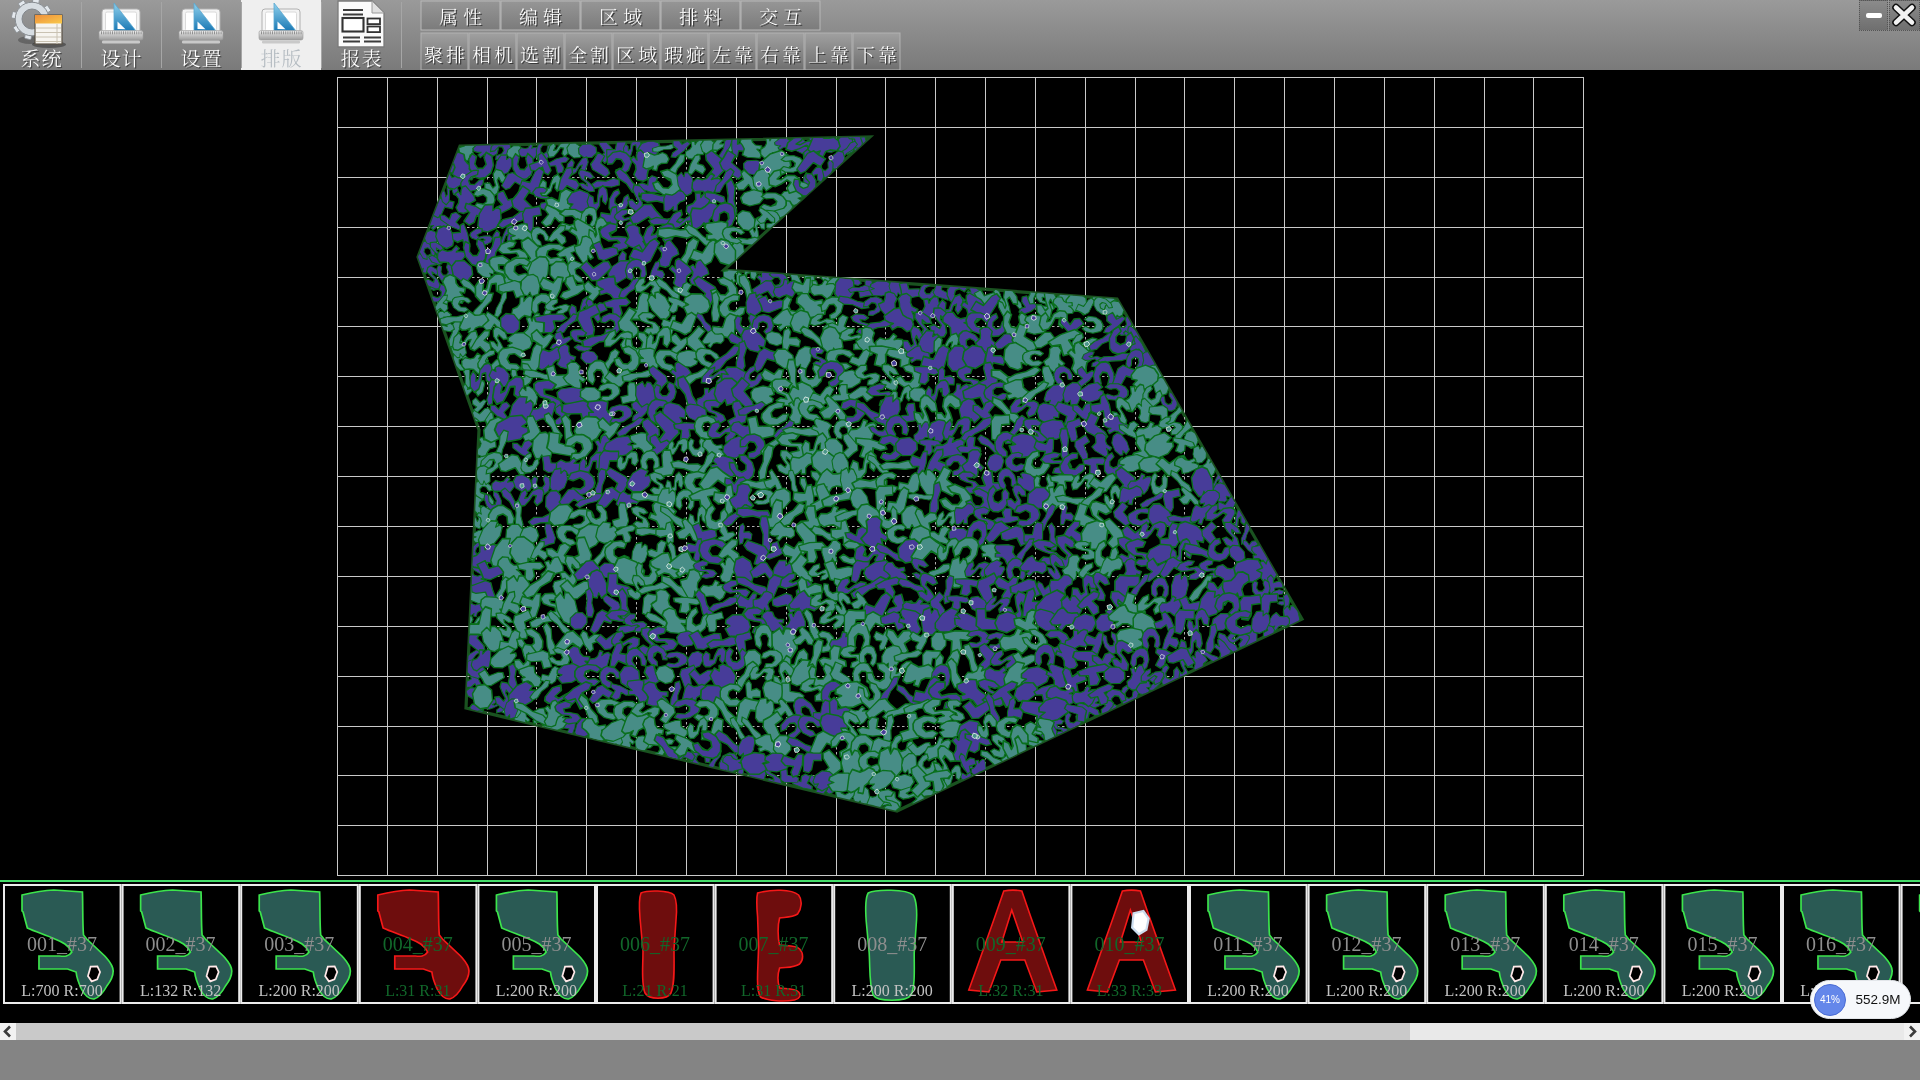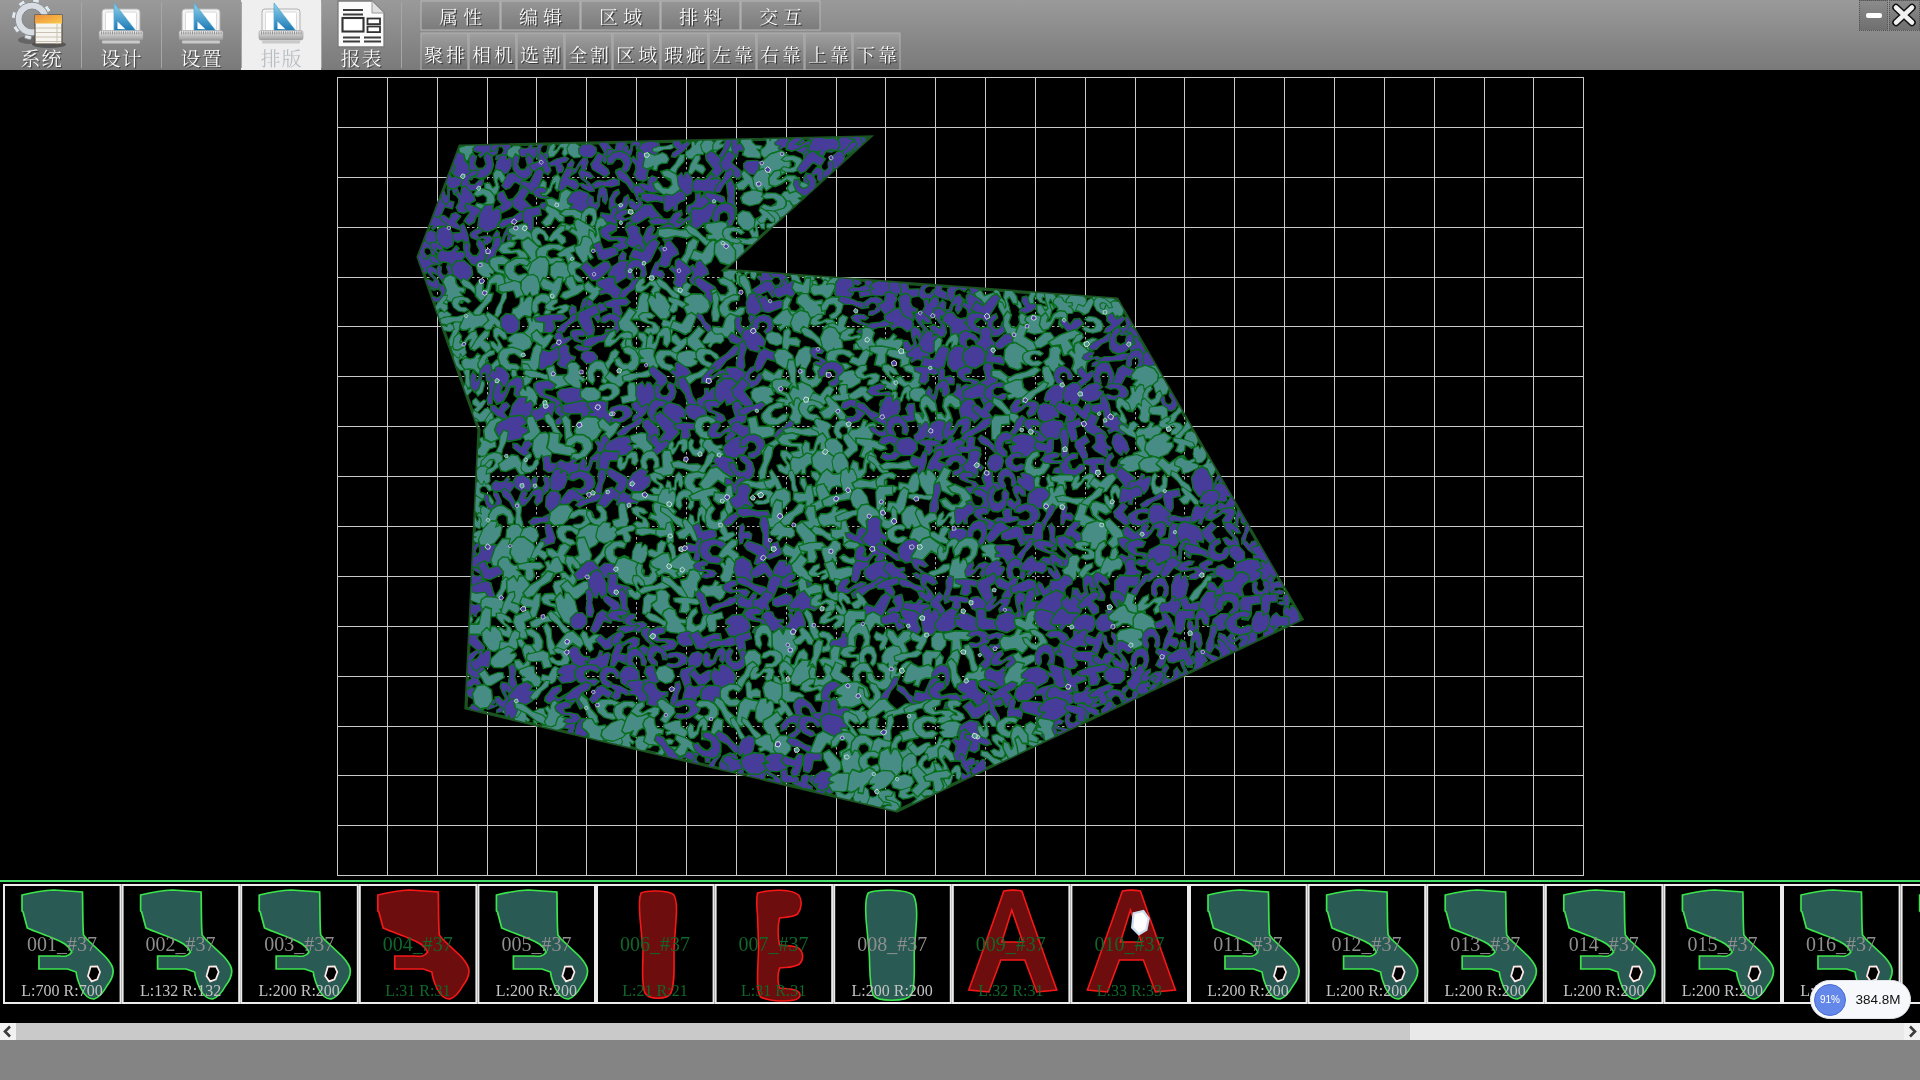--- a/index.html
+++ b/index.html
@@ -1867,14 +1867,14 @@
 <div class="abs" style="left:16px;top:1023px;width:1394px;height:17px;background:#c9c9c9"></div>
 <div class="abs" style="left:0;top:1023px;width:16px;height:17px;background:#f2f2f2"></div>
 <div class="abs" style="left:1904px;top:1023px;width:16px;height:17px;background:#f2f2f2"></div>
 <svg class="abs" width="1920" height="17" style="left:0;top:1023px">
       <path d="M10 3.5 L5 8.5 L10 13.5" stroke="#3c3c3c" stroke-width="2.6" fill="none"></path>
       <path d="M1910 3.5 L1915 8.5 L1910 13.5" stroke="#3c3c3c" stroke-width="2.6" fill="none"></path>
     </svg>
 <div class="abs" style="left:0;top:1040px;width:1920px;height:40px;background:#848484"></div>
 <div class="abs" style="left:1810px;top:980px;width:101px;height:39px;background:#f6f8fb;border-radius:20px;border:1px solid #e3e6ea"></div>
 <div class="abs" style="left:1814px;top:983.5px;width:32px;height:32px;background:#6487ea;border:1.5px solid #4a6cd4;border-radius:50%"></div>
-<div class="abs" style="left:1813px;top:983px;width:34px;height:34px;line-height:34px;text-align:center;color:#fff;font-size:10px">91%</div>
-<div class="abs" style="left:1849px;top:980px;width:58px;height:39px;line-height:39px;text-align:center;color:#111;font-size:13.5px">384.8M</div>
+<div class="abs" style="left:1813px;top:983px;width:34px;height:34px;line-height:34px;text-align:center;color:#fff;font-size:10px">41%</div>
+<div class="abs" style="left:1849px;top:980px;width:58px;height:39px;line-height:39px;text-align:center;color:#111;font-size:13.5px">552.9M</div>
 </div>
 </body></html>

